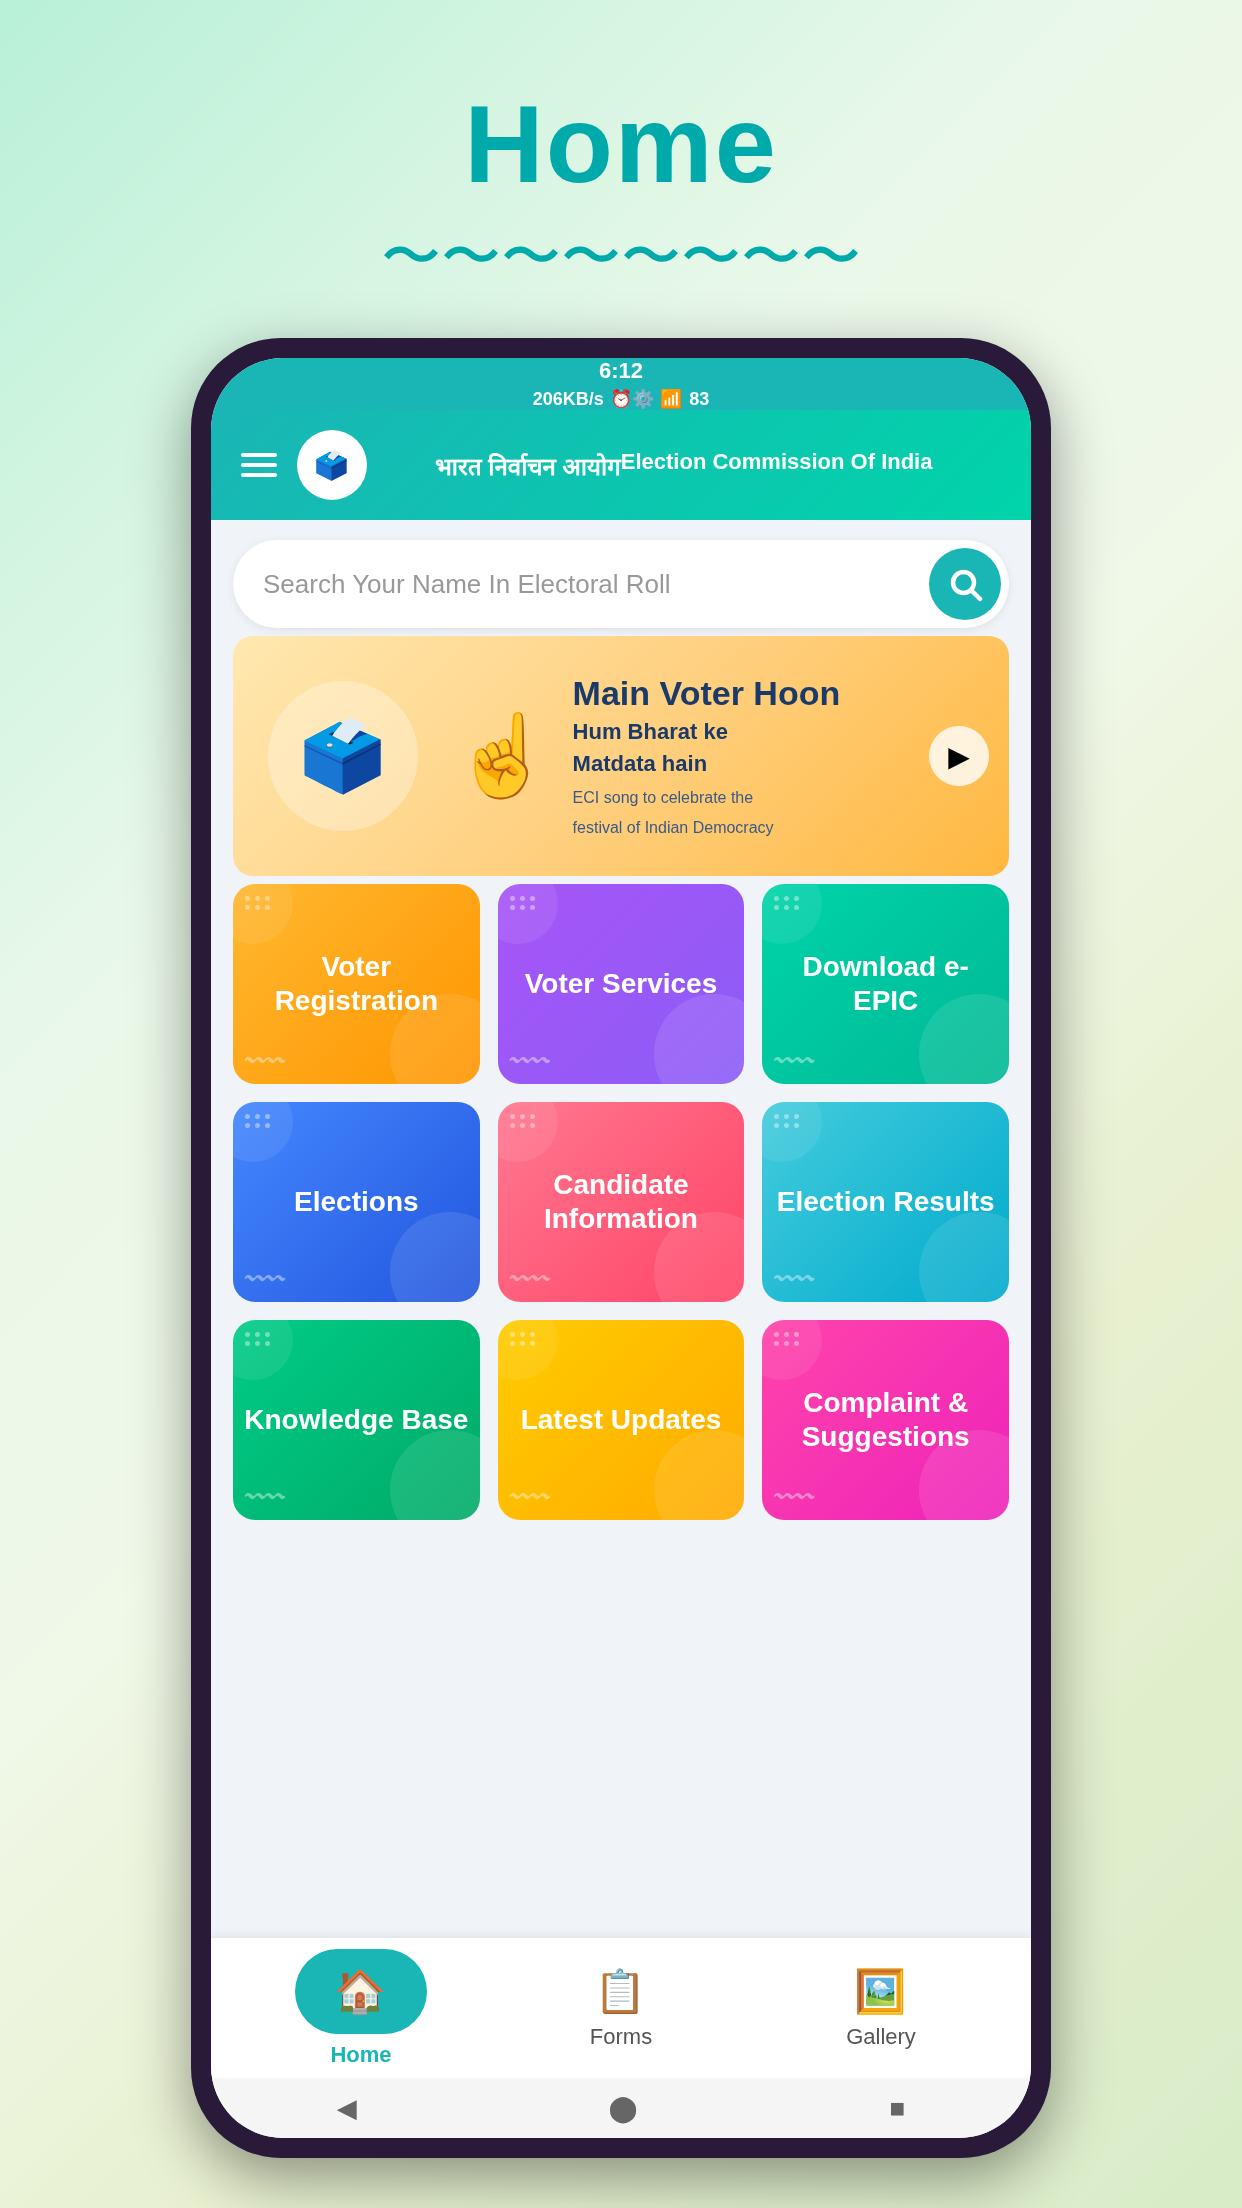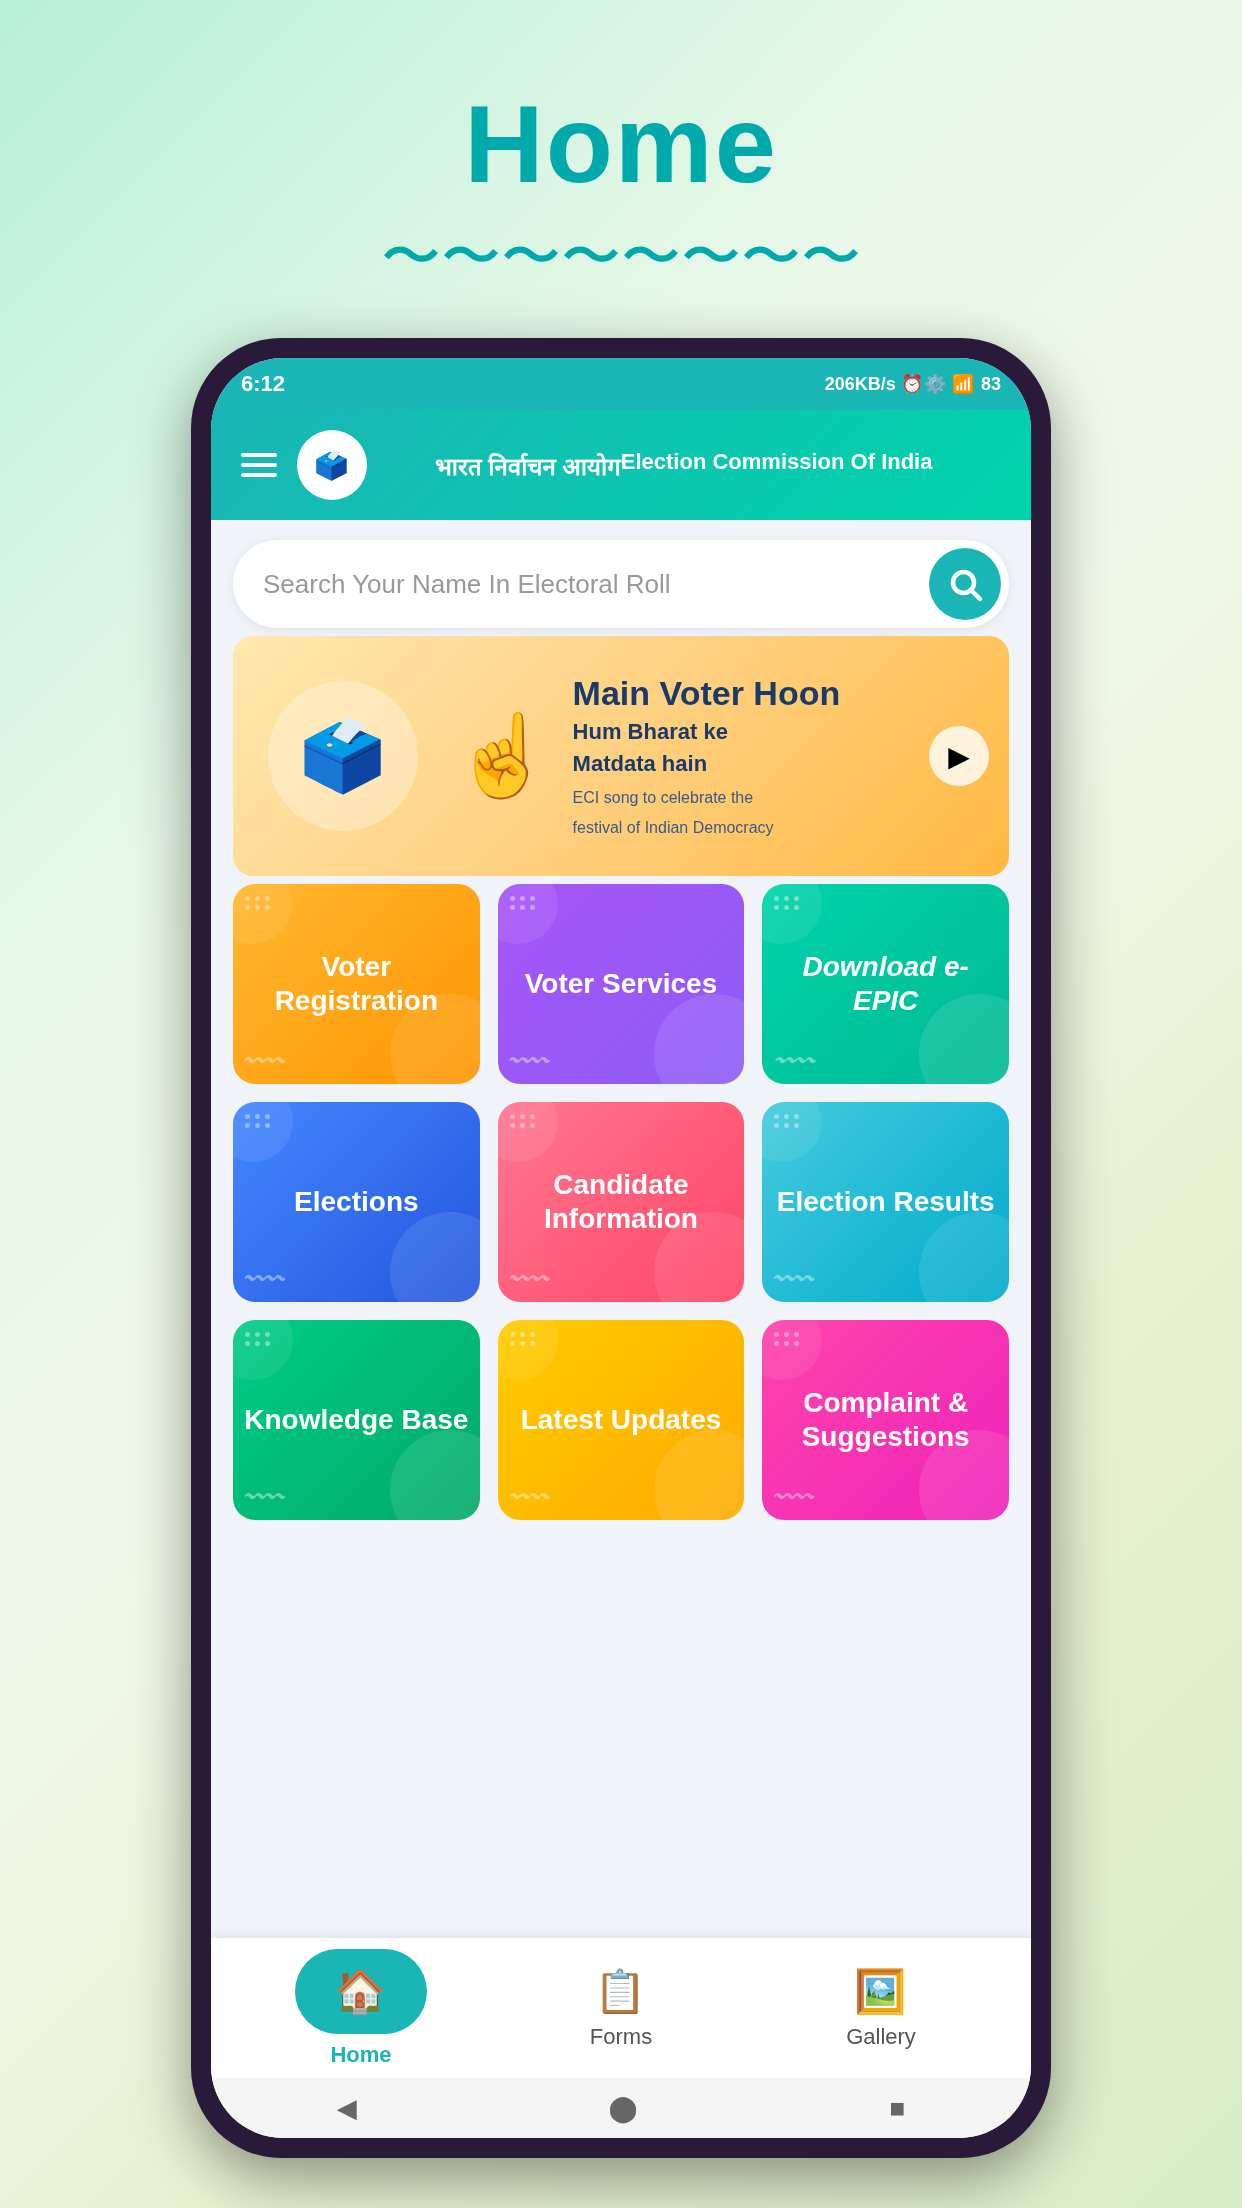--- a/index.html
+++ b/index.html
@@ -56,20 +56,21 @@
       background: #1ab5b5;
       height: 52px;
       display: flex;
       align-items: center;
       justify-content: space-between;
       padding: 0 30px;
       color: white;
       font-size: 22px;
       font-weight: 600;
       flex-shrink: 0;
+      flex-direction: column;
     }
 
     .status-right {
       display: flex;
       align-items: center;
       gap: 6px;
       font-size: 18px;
     }
 
     
@@ -291,21 +292,21 @@
       width: 80px;
       height: 80px;
       border-radius: 50%;
       background: rgba(255,255,255,0.08);
       top: -20px;
       left: -20px;
     }
 
     .item-voter-reg { background: linear-gradient(135deg, #ffb830, #ff9500); }
     .item-voter-svc { background: linear-gradient(135deg, #a855f7, #8b5cf6); }
-    .item-download { background: linear-gradient(135deg, #00d4aa, #00b894); font-style: italic; }
+    .item-download { background: linear-gradient(135deg, #00d4aa, #00b894); }
     .item-elections { background: linear-gradient(135deg, #4488ff, #2255dd); }
     .item-candidate { background: linear-gradient(135deg, #ff7890, #ff4466); }
     .item-results { background: linear-gradient(135deg, #44ccdd, #00aacc); }
     .item-knowledge { background: linear-gradient(135deg, #00cc88, #00aa66); }
     .item-updates { background: linear-gradient(135deg, #ffcc00, #ffaa00); }
     .item-complaints { background: linear-gradient(135deg, #ff44aa, #ee22bb); }
 
     
     .bottom-nav {
       background: white;

